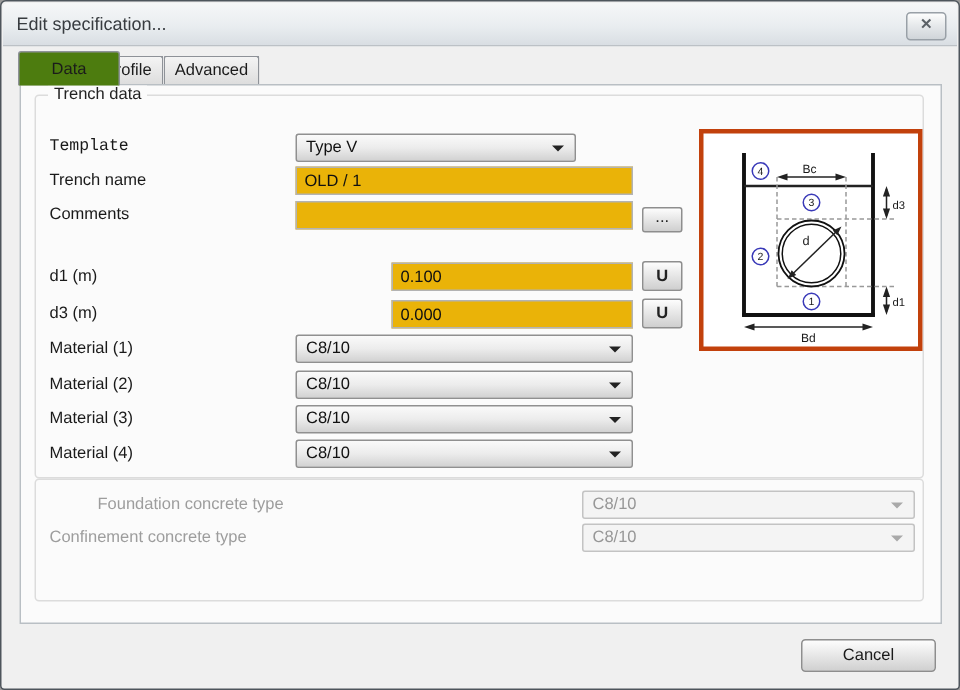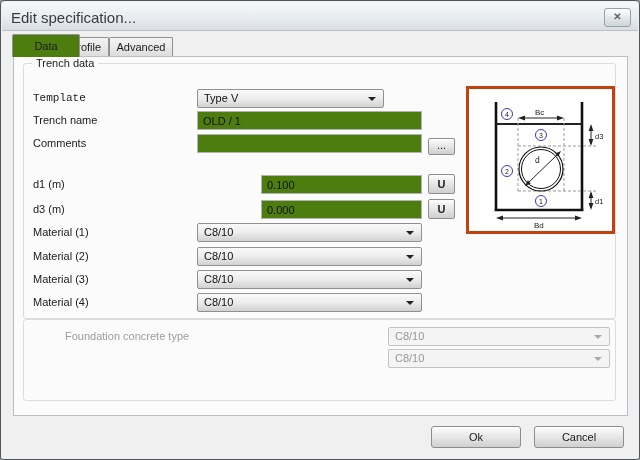--- a/index.html
+++ b/index.html
@@ -2,42 +2,42 @@
 <html><head>
 <meta charset="utf-8">
 <style>
   html,body{margin:0;padding:0;background:#9a9a9a;font-family:"Liberation Sans",sans-serif;}
   #window{position:relative;width:640px;height:460px;background:#f0f0f0;
           border:1px solid #4e555c;border-radius:4px 4px 3px 3px;box-sizing:border-box;overflow:hidden;}
   
   .titlebar{position:absolute;left:1px;top:1px;right:1px;height:28px;
             background:linear-gradient(#f6f7f8,#e9edf0 55%,#d9dee3);border-bottom:1px solid #bcc1c6;
             border-radius:3px 3px 0 0;}
-  .title-text{position:absolute;left:9px;top:7px;font-size:15px;color:#383c40;}
+  .title-text{position:absolute;left:9px;top:7px;font-size:12px;color:#383c40;}
   .close-btn{position:absolute;right:7px;top:6px;width:25px;height:17px;
              background:linear-gradient(#fdfdfd,#e7eaec 45%,#d0d5d9);border:1px solid #99a0a7;
              border-radius:3px;text-align:center;line-height:15px;font-size:10px;font-weight:bold;color:#5b6166;cursor:default;}
   
   .tab{position:absolute;box-sizing:border-box;text-align:center;font-size:11px;color:#1b1b1b;
        border:1px solid #8e9298;border-bottom:none;border-radius:2px 2px 0 0;}
   .tab.active{left:11px;top:33px;width:68px;height:23px;background:#4d7c0f;line-height:22px;z-index:3;}
   .tab.inactive{top:36px;height:20px;background:linear-gradient(#f4f4f4,#dcdcdc);line-height:19px;z-index:1;}
   #tab-profile{left:61px;width:47px;}
   #tab-advanced{left:108px;width:64px;}
   .tabpage{position:absolute;left:12px;top:55px;width:615px;height:360px;background:#fbfbfb;
            border:1px solid #b9bfc4;box-sizing:border-box;z-index:2;}
   
   .groupbox{position:absolute;border:1px solid #dcdcdc;border-radius:3px;z-index:2;}
   #group-trench{left:22px;top:62px;width:591px;height:254px;}
   #group-lower{left:22px;top:318px;width:591px;height:80px;}
   .group-title{position:absolute;left:8px;top:-7px;background:#fbfbfb;padding:0 4px;font-size:11px;color:#222;}
   
   .flabel{position:absolute;left:32px;height:19px;line-height:19px;font-size:11px;color:#1a1a1a;z-index:3;}
   .flabel.disabled{color:#9d9d9d;}
-  .tinput{position:absolute;height:19px;box-sizing:border-box;border:1px solid #b3b3b3;background:#4d7c0f;
+  .tinput{position:absolute;height:19px;box-sizing:border-box;border:1px solid #b3b3b3;background:#eab308;
           font-family:"Liberation Sans",sans-serif;font-size:11px;color:#111;padding:0 5px;z-index:3;}
   .combo{position:absolute;height:19px;box-sizing:border-box;border:1px solid #909090;border-radius:2px;
          background:linear-gradient(#fafafa,#ececec 50%,#d2d2d2);font-size:11px;color:#111;z-index:3;cursor:default;}
   .combo .ctext{position:absolute;left:6px;top:0;line-height:17px;}
   .arrow{position:absolute;right:7px;top:7px;width:0;height:0;border-left:4px solid transparent;
          border-right:4px solid transparent;border-top:4px solid #222;}
   .combo.disabled{background:#f4f4f4;border-color:#c3c3c3;color:#979797;}
   .combo.disabled .arrow{border-top-color:#a9a9a9;}
   .sbtn{position:absolute;box-sizing:border-box;border:1px solid #8e8e8e;border-radius:2px;
         background:linear-gradient(#fdfdfd,#e8e8e8 45%,#cfcfcf);font-size:11px;color:#222;
@@ -78,20 +78,21 @@
   <div class="flabel" style="top:88px;font-family:Liberation Mono, monospace;">Template</div>
   <div class="flabel" style="top:110px;">Trench name</div>
   <div class="flabel" style="top:133px;">Comments</div>
   <div class="flabel" style="top:174px;">d1 (m)</div>
   <div class="flabel" style="top:199px;">d3 (m)</div>
   <div class="flabel" style="top:222px;">Material (1)</div>
   <div class="flabel" style="top:246px;">Material (2)</div>
   <div class="flabel" style="top:269px;">Material (3)</div>
   <div class="flabel" style="top:292px;">Material (4)</div>
   <div class="flabel disabled" style="top:326px;margin-left:32px;">Foundation concrete type</div>
+  <div class="flabel disabled" style="top:348px;">Confinement concrete type</div>
 
   <div class="combo" style="left:196px;top:88px;width:187px;">
     <span class="ctext">Type V</span>
     <span class="arrow"></span>
   </div>
 
   <input class="tinput" style="left: 196px; top: 110px; width: 225px;" type="text" value="OLD / 1">
 
   <input class="tinput" style="left: 196px; top: 133px; width: 225px;" type="text" value="">
   <div class="sbtn" style="left:427px;top:137px;width:27px;height:17px;line-height:13px;">...</div>
@@ -182,16 +183,15 @@
         <circle cx="38" cy="82" r="5.5" fill="#fff" stroke="#3939b8" stroke-width="1"></circle>
         <text x="38" y="84.6" font-size="7" text-anchor="middle" fill="#3939b8">2</text>
       </g>
       <g>
         <circle cx="72" cy="112" r="5.5" fill="#fff" stroke="#3939b8" stroke-width="1"></circle>
         <text x="72" y="114.6" font-size="7" text-anchor="middle" fill="#3939b8">1</text>
       </g>
     </svg>
   </div>
 
-  <div class="btn" style="left:430px;top:425px;">Ok</div>
   <div class="btn" style="left:533px;top:425px;">Cancel</div>
 
 </div>
 
 </body></html>

